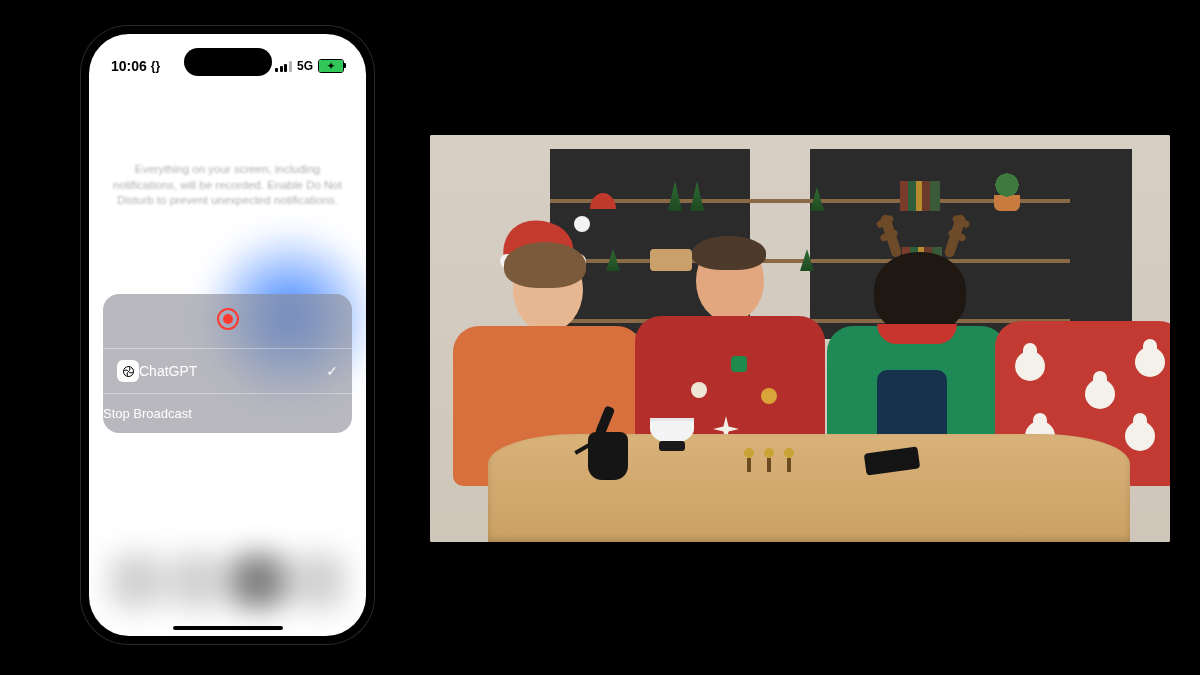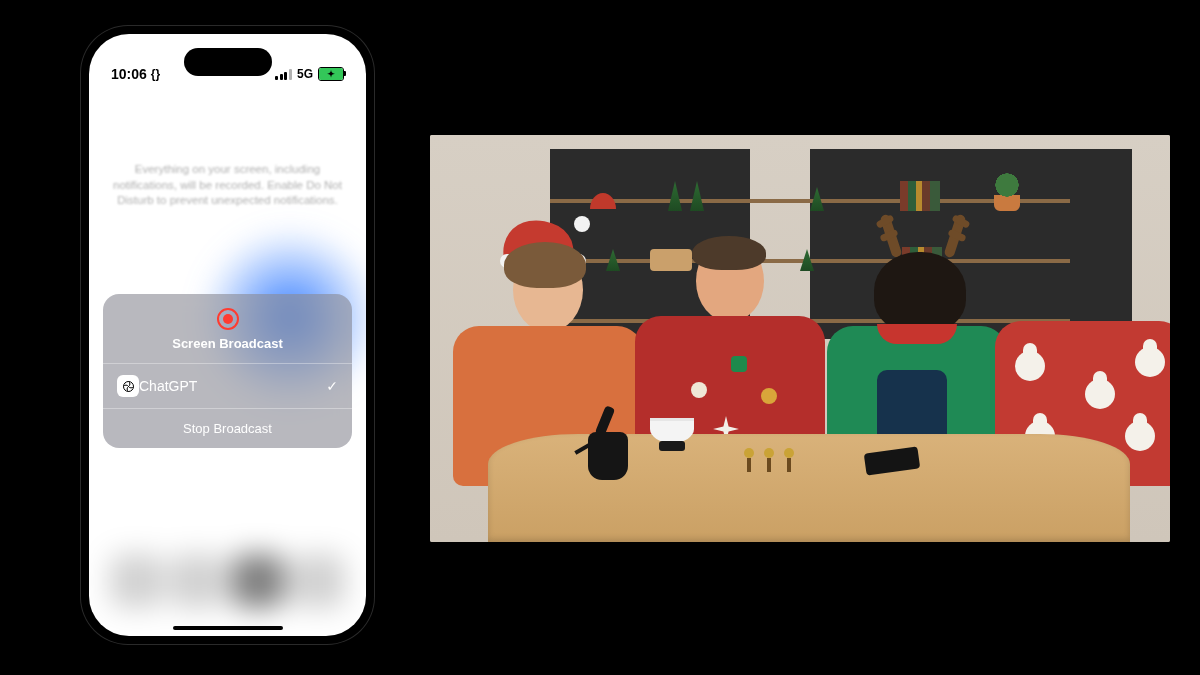--- a/index.html
+++ b/index.html
@@ -6,21 +6,21 @@
   .stage{position:relative;width:1200px;height:675px;}
   
   .phone{position:absolute;left:80px;top:25px;width:295px;height:620px;background:#000;border-radius:48px;padding:9px;box-sizing:border-box;box-shadow:inset 0 0 0 1px #2a2a2a;}
   .screen{position:relative;width:100%;height:100%;border-radius:40px;overflow:hidden;background:#fff;}
   .blurred{position:absolute;inset:0;filter:blur(14px) saturate(1.1);}
   .bg-blue{position:absolute;left:40%;top:32%;width:180px;height:180px;border-radius:50%;background:radial-gradient(circle,#3a7cff 0%,rgba(58,124,255,0) 70%);}
   .dock{position:absolute;bottom:10px;left:0;right:0;height:90px;display:flex;justify-content:space-around;align-items:center;padding:0 18px;}
   .dock .ic{width:54px;height:54px;border-radius:14px;background:rgba(0,0,0,0.18);}
   .dock .ic.dark{background:rgba(0,0,0,0.5);}
   .notch{position:absolute;top:14px;left:50%;transform:translateX(-50%);width:88px;height:28px;background:#000;border-radius:18px;z-index:30;}
-  .statusbar{position:absolute;top:16px;left:0;right:0;height:48px;display:flex;align-items:center;justify-content:space-between;padding:0 22px;font-size:14px;font-weight:600;color:#000;z-index:25;}
+  .statusbar{position:absolute;top:8px;left:0;right:0;height:48px;display:flex;align-items:center;justify-content:space-between;padding:0 22px;font-size:14px;font-weight:600;color:#000;z-index:25;}
   .statusbar .left{display:flex;align-items:center;gap:4px;}
   .statusbar .right{display:flex;align-items:center;gap:2px;}
   .sig-bars{display:flex;align-items:flex-end;gap:1.5px;height:11px;}
   .sig-bars span{width:3px;background:#000;border-radius:1px;}
   .sig-bars span:nth-child(1){height:4px;}
   .sig-bars span:nth-child(2){height:6px;}
   .sig-bars span:nth-child(3){height:8px;}
   .sig-bars span:nth-child(4){height:11px;opacity:.3;}
   .net{font-size:12px;font-weight:600;margin:0 3px;}
   .battery{width:24px;height:12px;border:1px solid #000;border-radius:3px;position:relative;display:flex;align-items:center;}
@@ -31,21 +31,21 @@
   .sheet{position:absolute;left:14px;right:14px;top:260px;border-radius:16px;background:rgba(140,140,150,0.62);backdrop-filter:blur(8px);color:#fff;z-index:20;overflow:hidden;}
   .sheet-head{padding:14px 0 12px;text-align:center;}
   .rec-icon{width:18px;height:18px;margin:0 auto 6px;border:2px solid #ff3b30;border-radius:50%;position:relative;}
   .rec-icon::after{content:"";position:absolute;inset:4px;background:#ff3b30;border-radius:50%;}
   .sheet-title{font-size:13px;font-weight:600;}
   .sheet-row{display:flex;align-items:center;padding:11px 14px;border-top:0.5px solid rgba(255,255,255,0.35);}
   .app-ico{width:22px;height:22px;border-radius:6px;background:#fff;display:flex;align-items:center;justify-content:center;}
   .app-ico svg{width:15px;height:15px;}
   .row-label{flex:1;font-size:14px;}
   .check{font-size:14px;}
-  .sheet-stop{text-align:center;padding:12px 0;font-size:13px;border-top:0.5px solid rgba(255,255,255,0.35);}
+  .sheet-stop{padding:12px 0;font-size:13px;border-top:0.5px solid rgba(255,255,255,0.35);}
   .home-ind{position:absolute;bottom:6px;left:50%;transform:translateX(-50%);width:110px;height:4px;border-radius:3px;background:#000;z-index:25;}
 
   
   .video{position:absolute;left:430px;top:135px;width:740px;height:407px;background:#c9bfb3;border-radius:2px;overflow:hidden;}
   .wall{position:absolute;inset:0;background:linear-gradient(#d7cfc4,#cfc6ba);}
   .shelves{position:absolute;left:120px;right:100px;top:20px;height:180px;}
   .shelf{position:absolute;left:0;right:0;height:4px;background:#8a6a46;}
   .shelf.s1{top:44px;}
   .shelf.s2{top:104px;}
   .shelf.s3{top:164px;}
@@ -155,21 +155,20 @@
               <span class="bolt">✦</span>
             </span>
         </div>
       </div>
 
       <div class="disclaimer">Everything on your screen, including notifications, will be recorded. Enable Do Not Disturb to prevent unexpected notifications.</div>
 
       <div class="sheet">
         <div class="sheet-head">
           <div class="rec-icon"></div>
-          <div class="sheet-title">Screen Broadcast</div>
         </div>
         <div class="sheet-row">
           <span class="app-ico">
             <svg viewBox="0 0 24 24" fill="none" stroke="#000" stroke-width="1.6">
                 <circle cx="12" cy="12" r="8"></circle>
                 <path d="M12 4c3 2 3 6 0 8-3 2-3 6 0 8M4 12c2-3 6-3 8 0 2 3 6 3 8 0"></path>
               </svg>
           </span>
           <span class="row-label">ChatGPT</span>
           <span class="check">✓</span>

